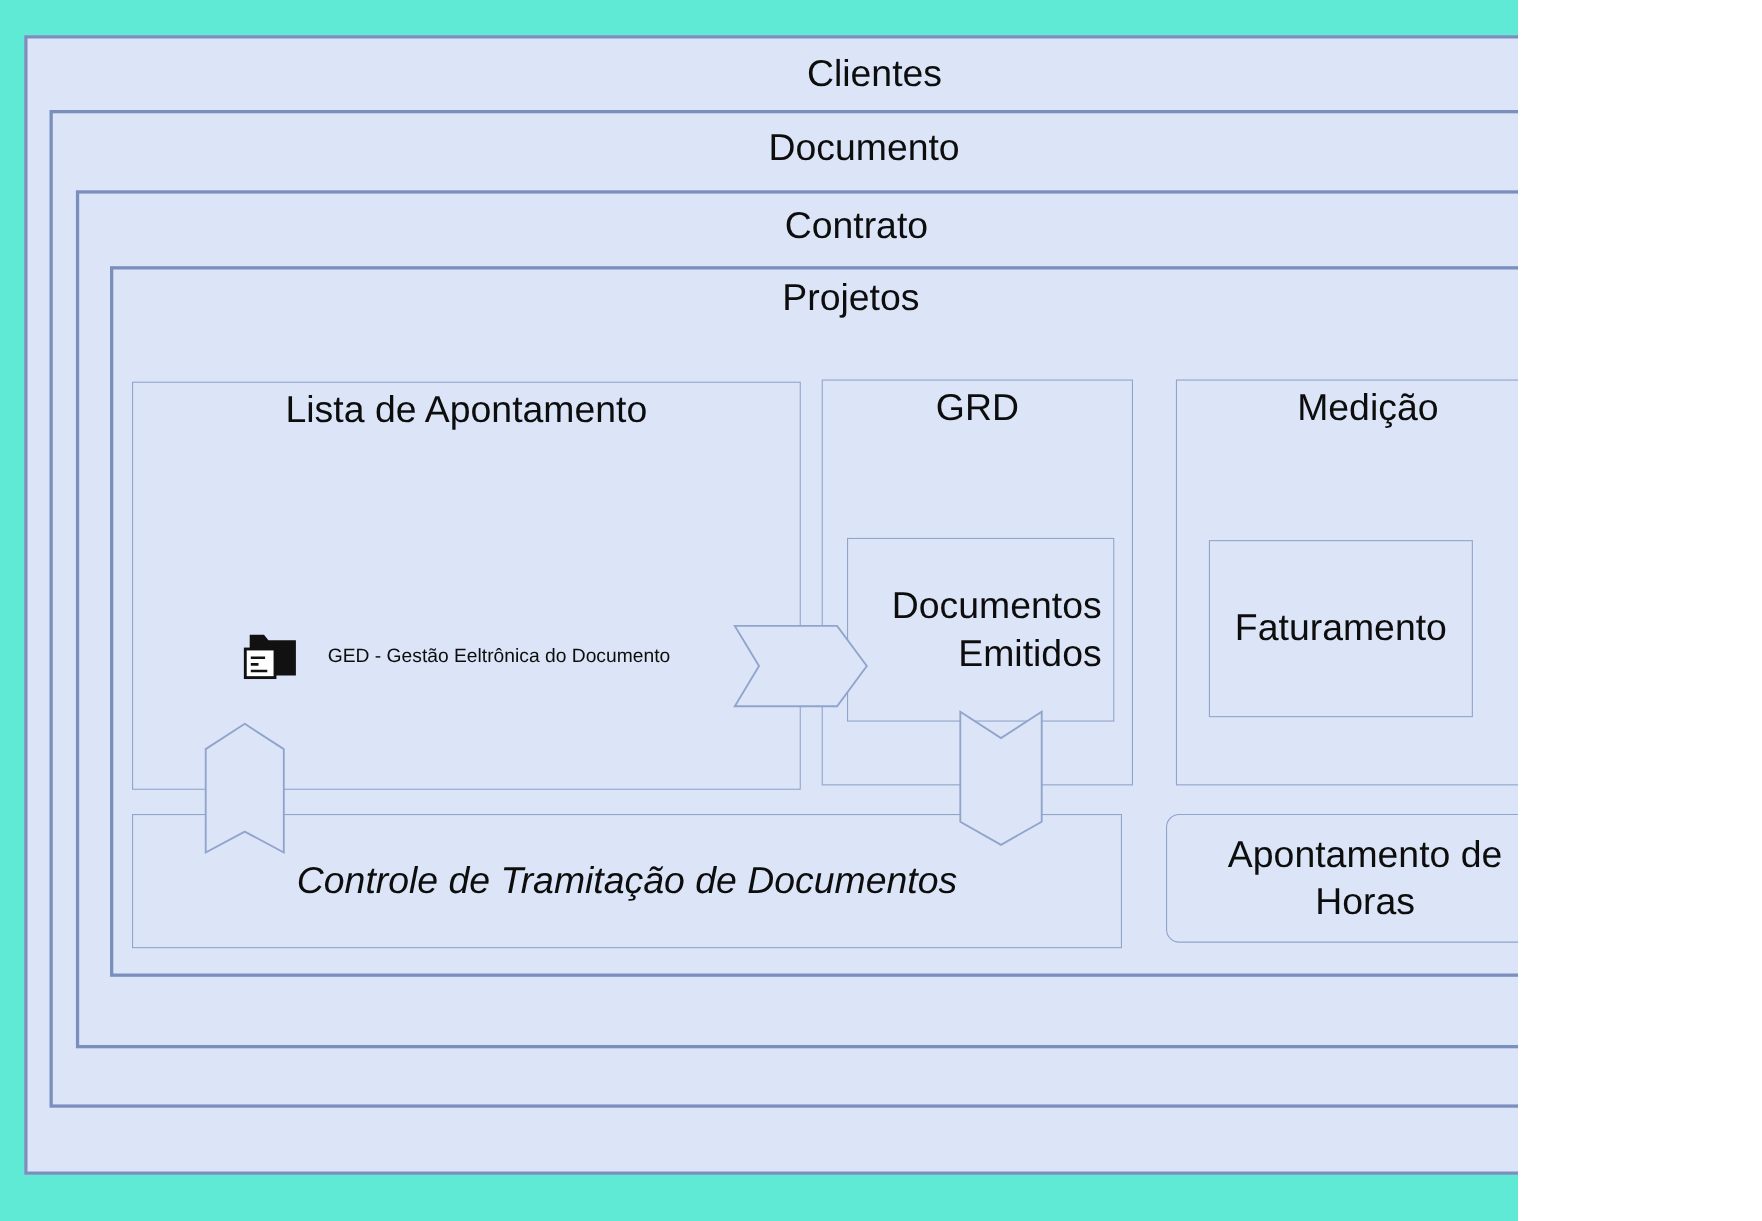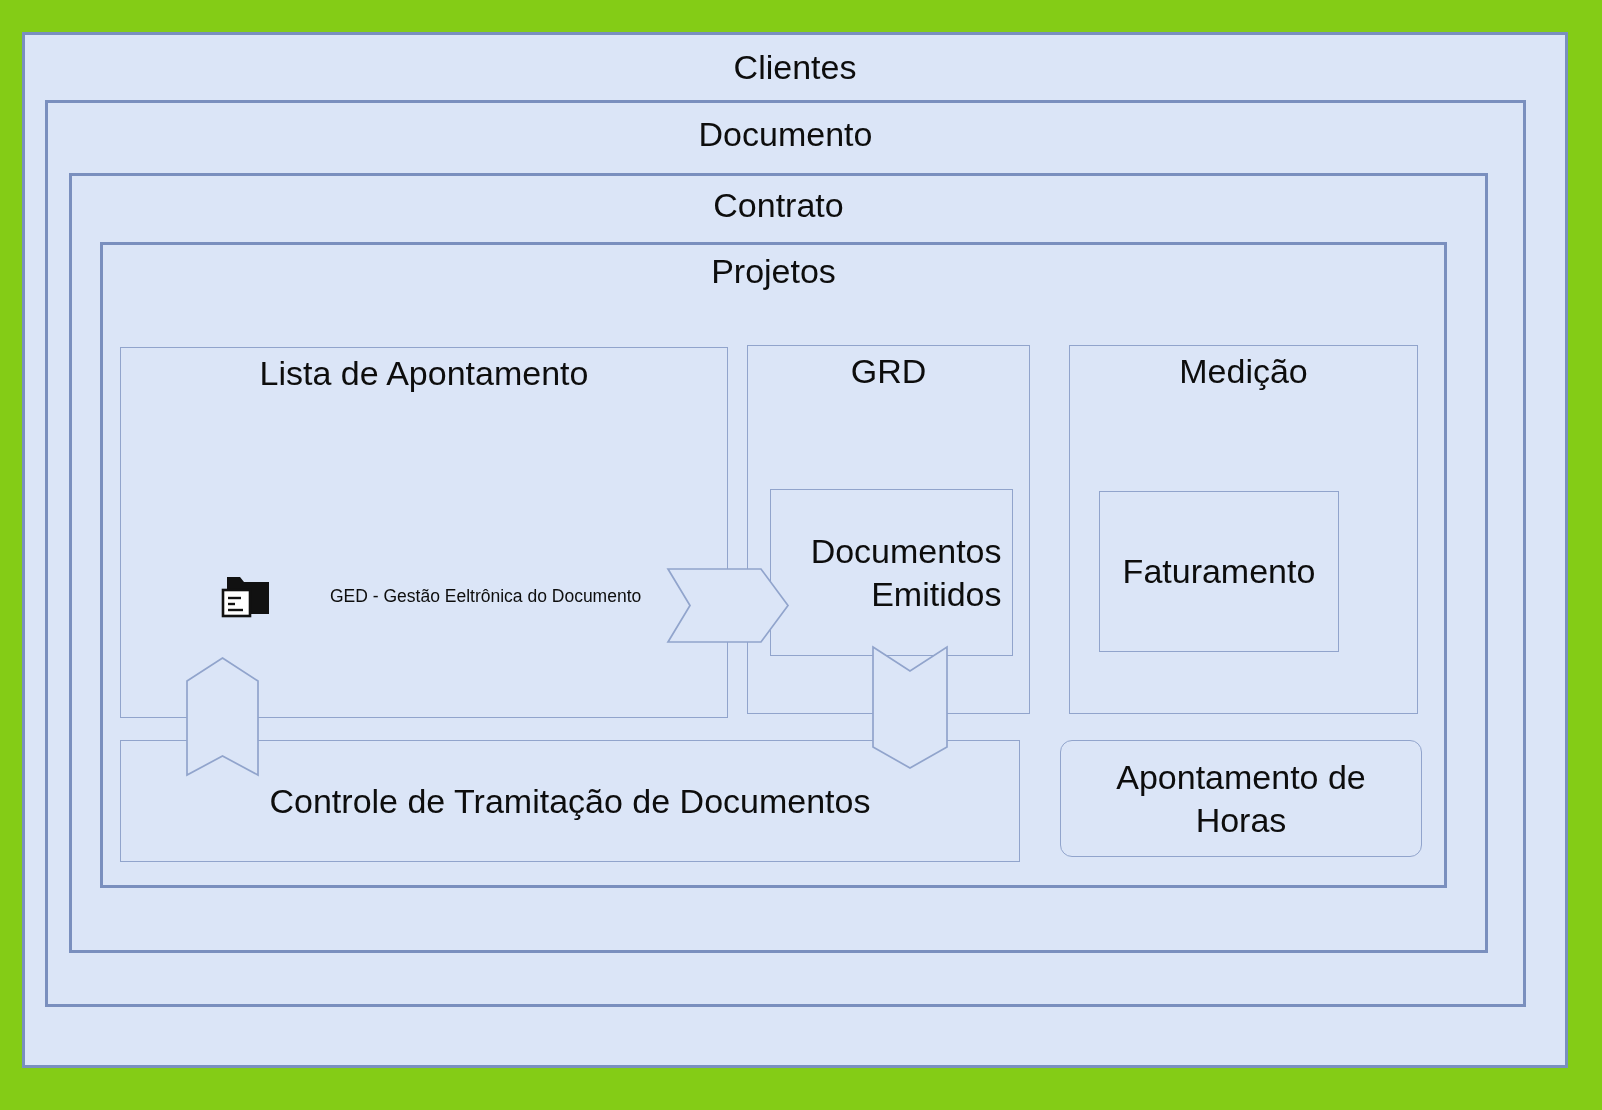--- a/index.html
+++ b/index.html
@@ -3,23 +3,23 @@
 <meta charset="utf-8">
 <style>
   html, body {
     margin: 0;
     padding: 0;
     background: #ffffff;
     font-family: "Liberation Sans", "DejaVu Sans", sans-serif;
   }
   .canvas {
     position: relative;
-    width: 1602px;
+    width: 1380px;
     height: 1110px;
-    background: #84cc16;
+    background: #5eead4;
     overflow: hidden;
   }
   .box {
     position: absolute;
     box-sizing: border-box;
     background: #dbe5f7;
     color: #0d0d0d;
   }
   .box.thick { border: 3px solid #7a8fbe; }
   .box.thin  { border: 1.5px solid #91a4cc; }
@@ -46,21 +46,20 @@
     top: 569px;
     height: 54px;
     display: flex;
     align-items: center;
     gap: 22px;
   }
   .ged-caption {
     font-size: 17.5px;
     color: #0d0d0d;
     white-space: nowrap;
-    margin-left: 32px;
   }
   svg.arrow { position: absolute; display: block; }
   svg.arrow polygon {
     fill: #dbe5f7;
     stroke: #91a4cc;
     stroke-width: 1.7;
     stroke-linejoin: miter;
   }
 </style>
 </head>
@@ -109,21 +108,21 @@
   </div>
 
   <div class="box thin label-top" style="left:1069px; top:345px; width:349px; height:369px; padding-top:6px;">
     <span class="lbl">Medição</span>
   </div>
 
   <div class="box thin label-center" style="left:1099px; top:491px; width:240px; height:161px;">
     <span class="lbl">Faturamento</span>
   </div>
 
-  <div class="box thin label-center" style="left:120px; top:740px; width:900px; height:122px;">
+  <div class="box thin label-center" style="left:120px; top:740px; width:900px; height:122px;font-style:italic;">
     <span class="lbl">Controle de Tramitação de Documentos</span>
   </div>
 
   <div class="box thin label-center" style="left:1060px; top:740px; width:362px; height:117px;border-radius:12px;">
     <span class="lbl" style="max-width:280px;">Apontamento de Horas</span>
   </div>
 
   <svg class="arrow" style="left:666px; top:567px;" width="124" height="77" aria-hidden="true">
     <polygon points="2,2 95,2 122,38.5 95,75 2,75 24,38.5"></polygon>
   </svg>

